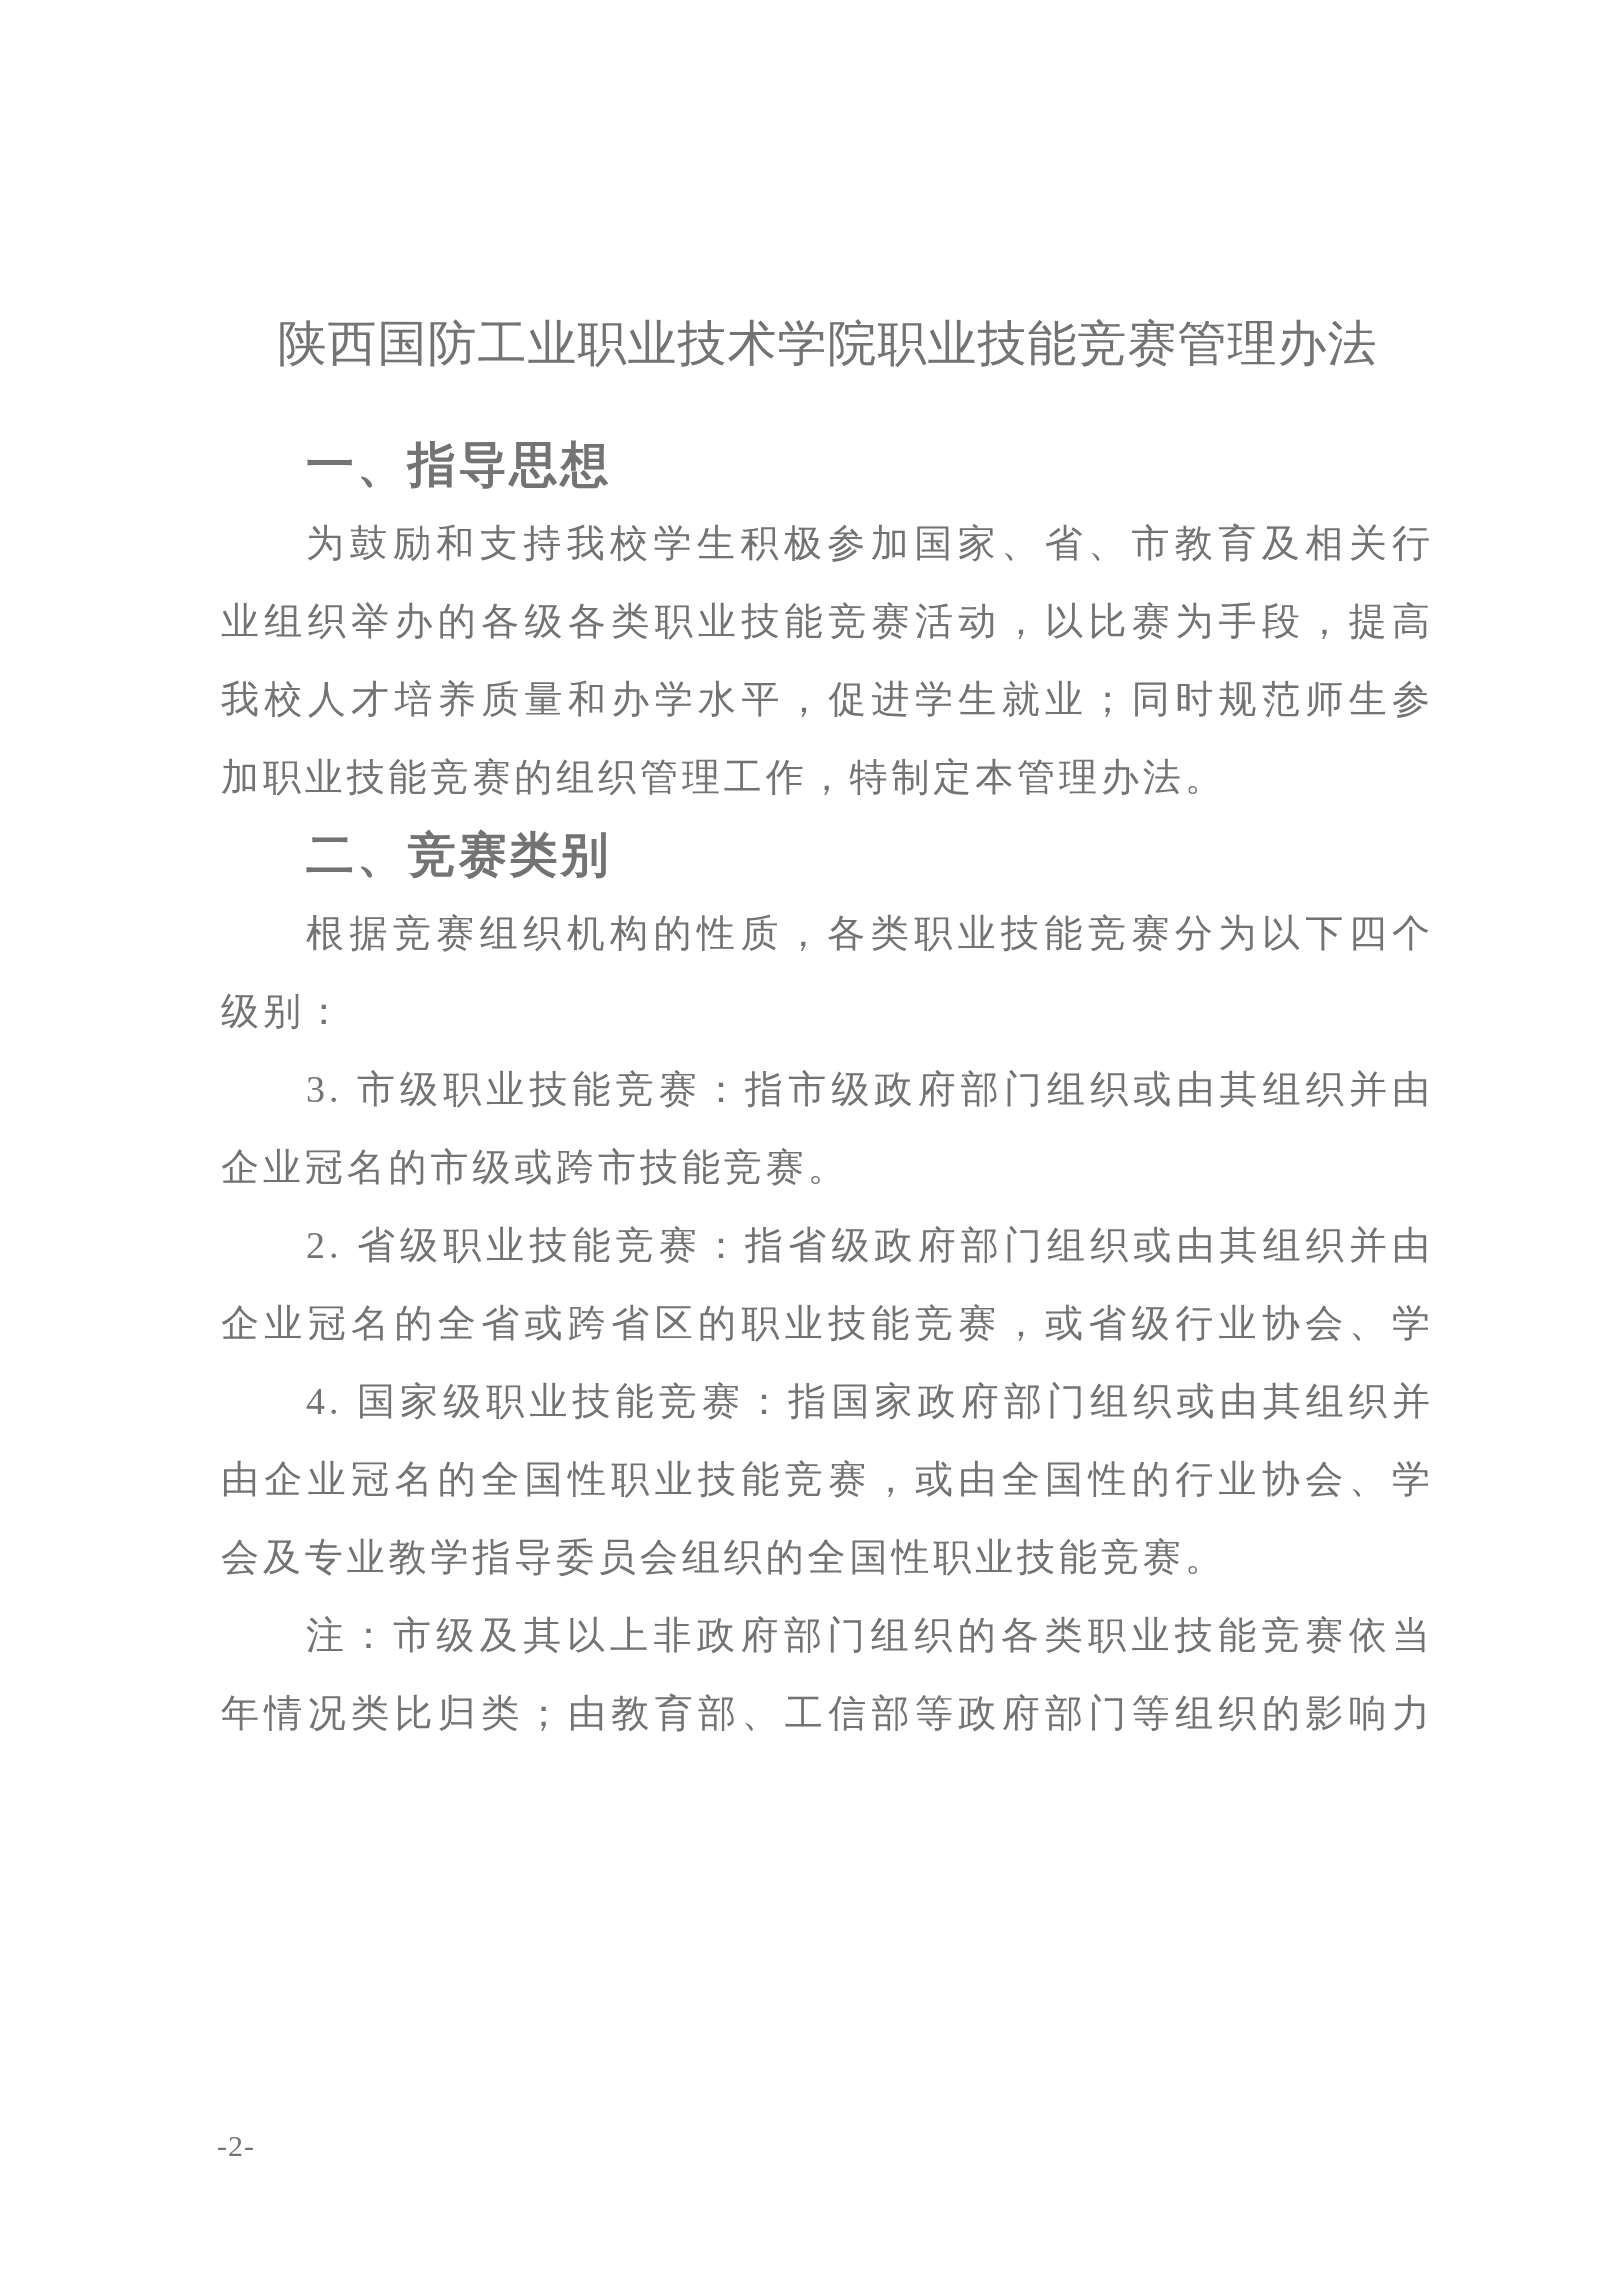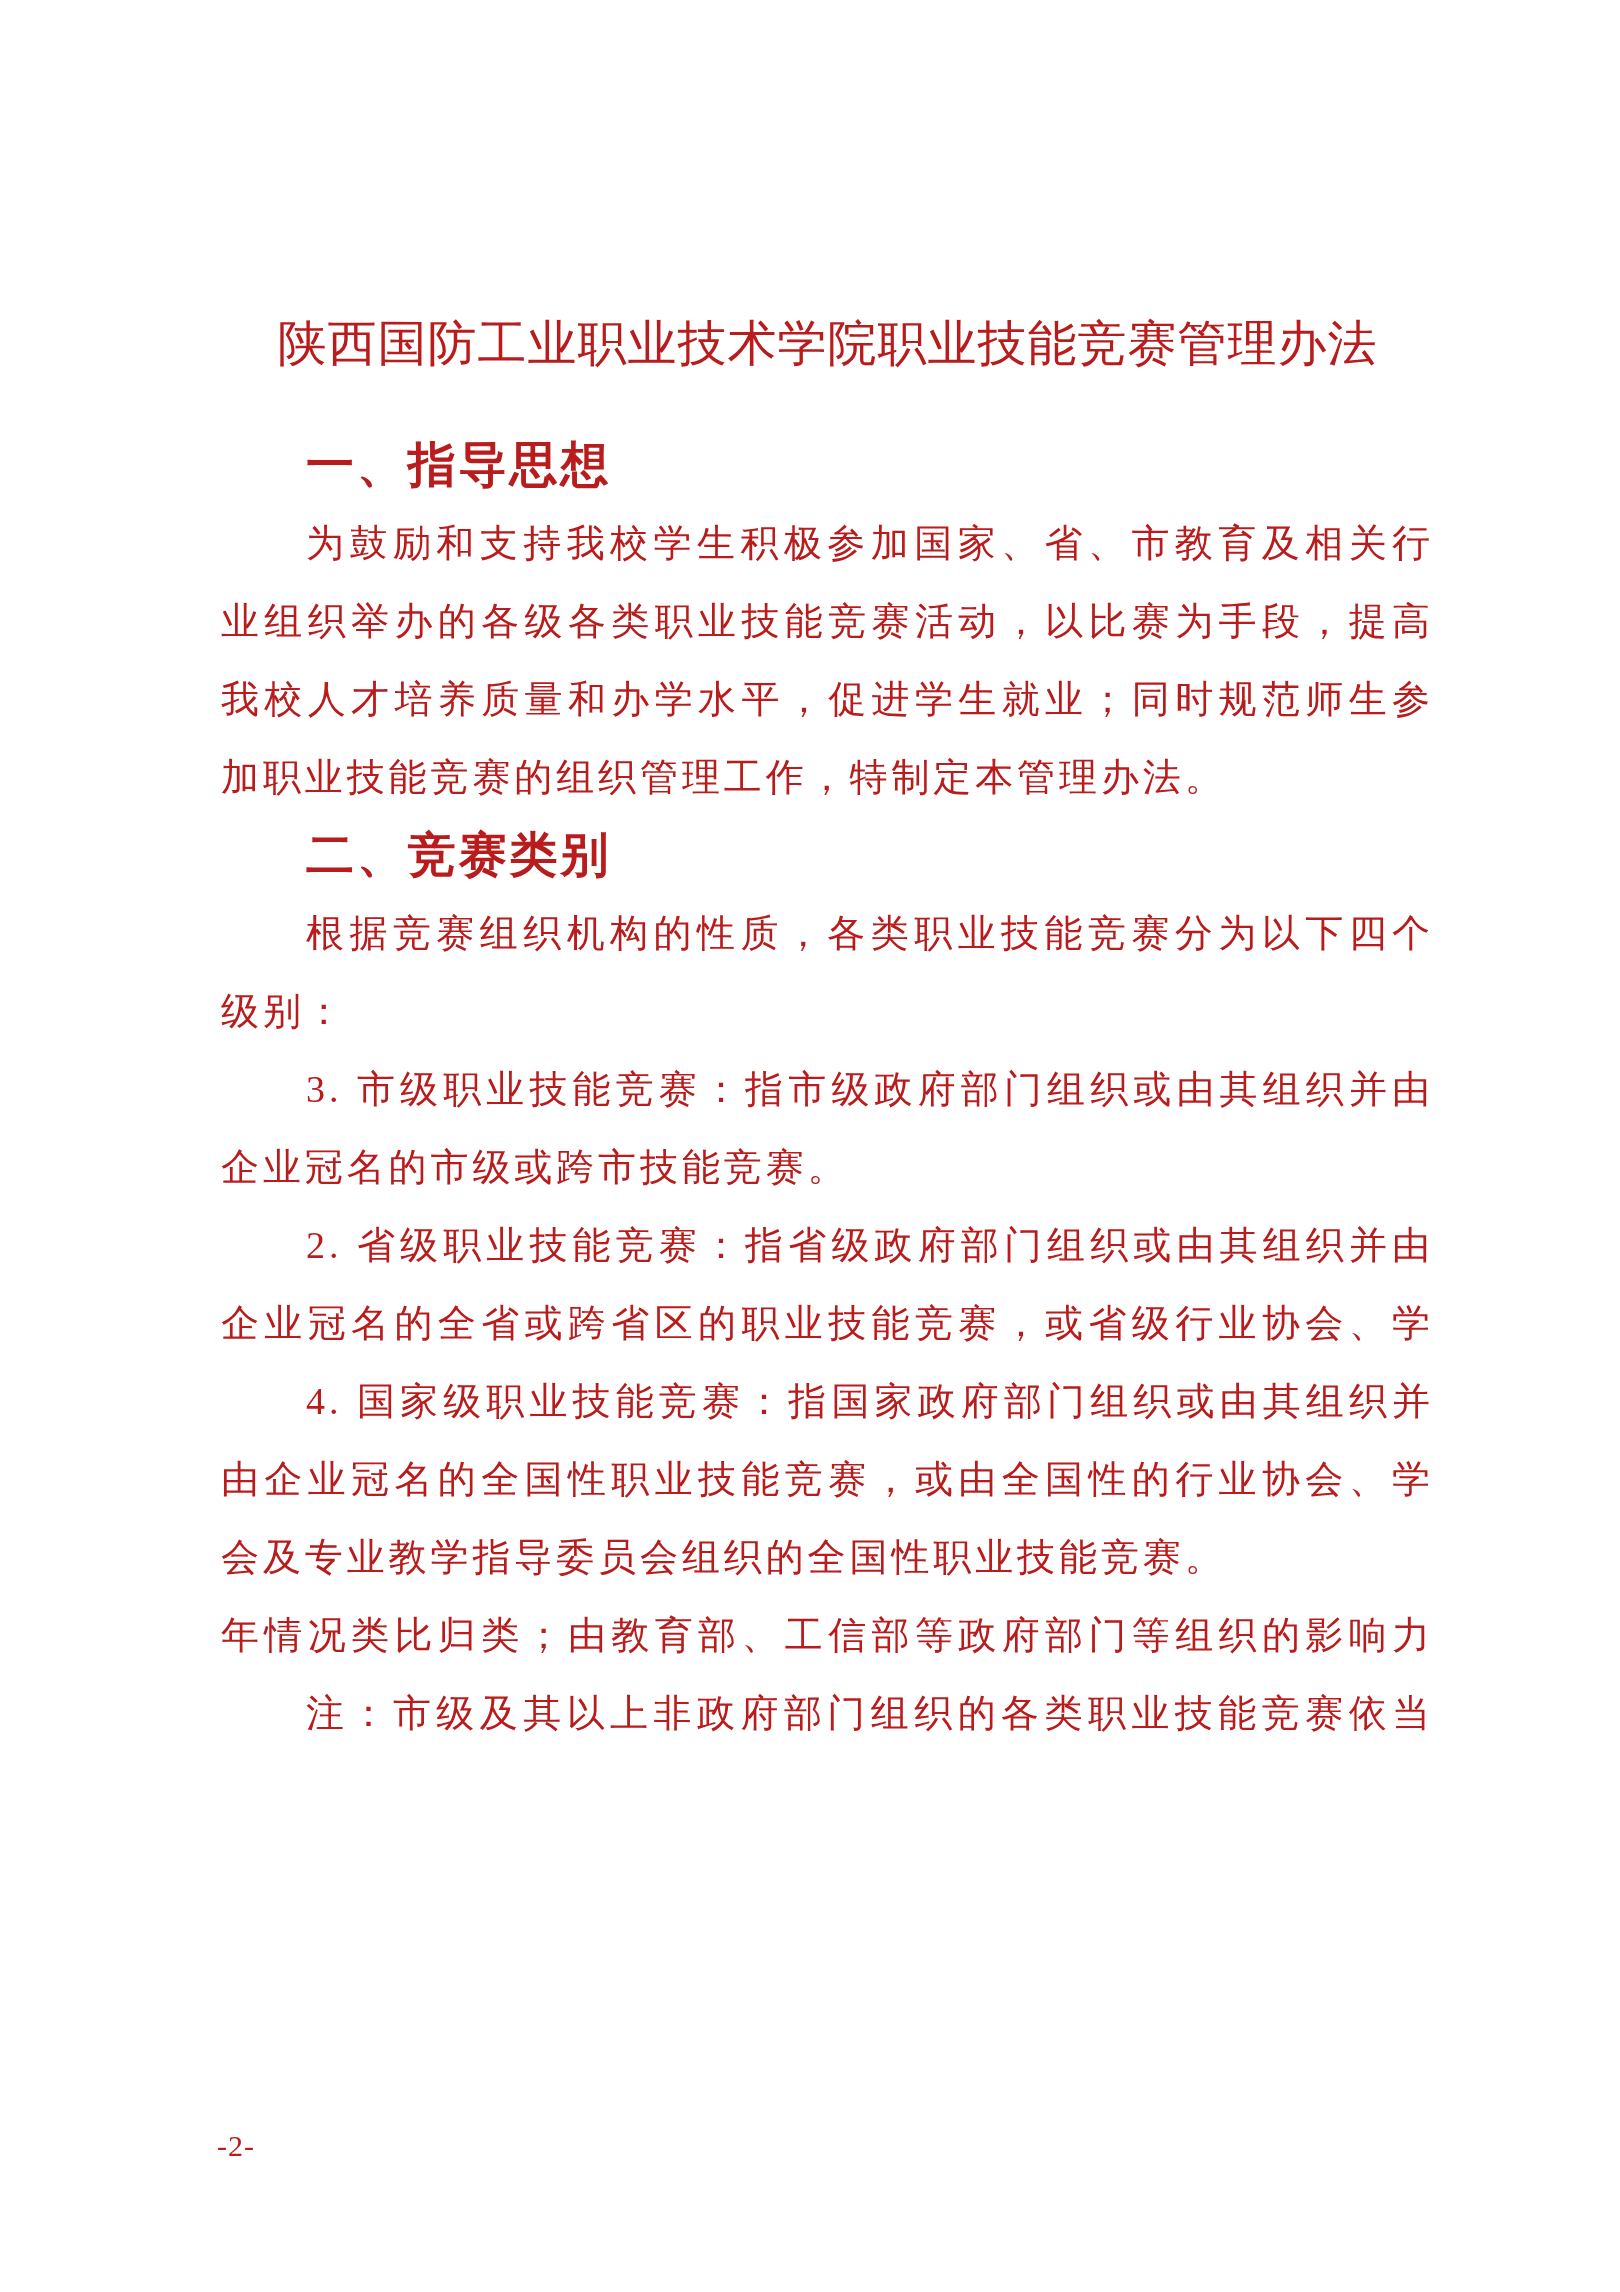--- a/index.html
+++ b/index.html
@@ -1,21 +1,21 @@
 <!DOCTYPE html>
 <html><head>
 <meta charset="utf-8">
 <style>
   html, body { margin: 0; padding: 0; background: #888; }
   .page {
     position: relative;
     width: 1620px;
     height: 2293px;
     background: #ffffff;
-    color: #b91c1c;
+    color: #737373;
     overflow: hidden;
   }
   .content {
     position: absolute;
     left: 221px;
     top: 305px;
     width: 1213px;
   }
   .doc-title {
     margin: 0 0 43px 0;
@@ -75,19 +75,19 @@
     <div class="line">级别：</div>
 
     <div class="line just ind">3. 市级职业技能竞赛：指市级政府部门组织或由其组织并由</div>
     <div class="line">企业冠名的市级或跨市技能竞赛。</div>
     <div class="line just ind">2. 省级职业技能竞赛：指省级政府部门组织或由其组织并由</div>
     <div class="line just">企业冠名的全省或跨省区的职业技能竞赛，或省级行业协会、学</div>
     <div class="line just ind">4. 国家级职业技能竞赛：指国家政府部门组织或由其组织并</div>
     <div class="line just">由企业冠名的全国性职业技能竞赛，或由全国性的行业协会、学</div>
     <div class="line">会及专业教学指导委员会组织的全国性职业技能竞赛。</div>
 
+    <div class="line just ind">注：市级及其以上非政府部门组织的各类职业技能竞赛依当</div>
     <div class="line just">年情况类比归类；由教育部、工信部等政府部门等组织的影响力</div>
-    <div class="line just ind">注：市级及其以上非政府部门组织的各类职业技能竞赛依当</div>
   </div>
 
   <div class="page-number">-2-</div>
 </div>
 
 
 </body></html>

